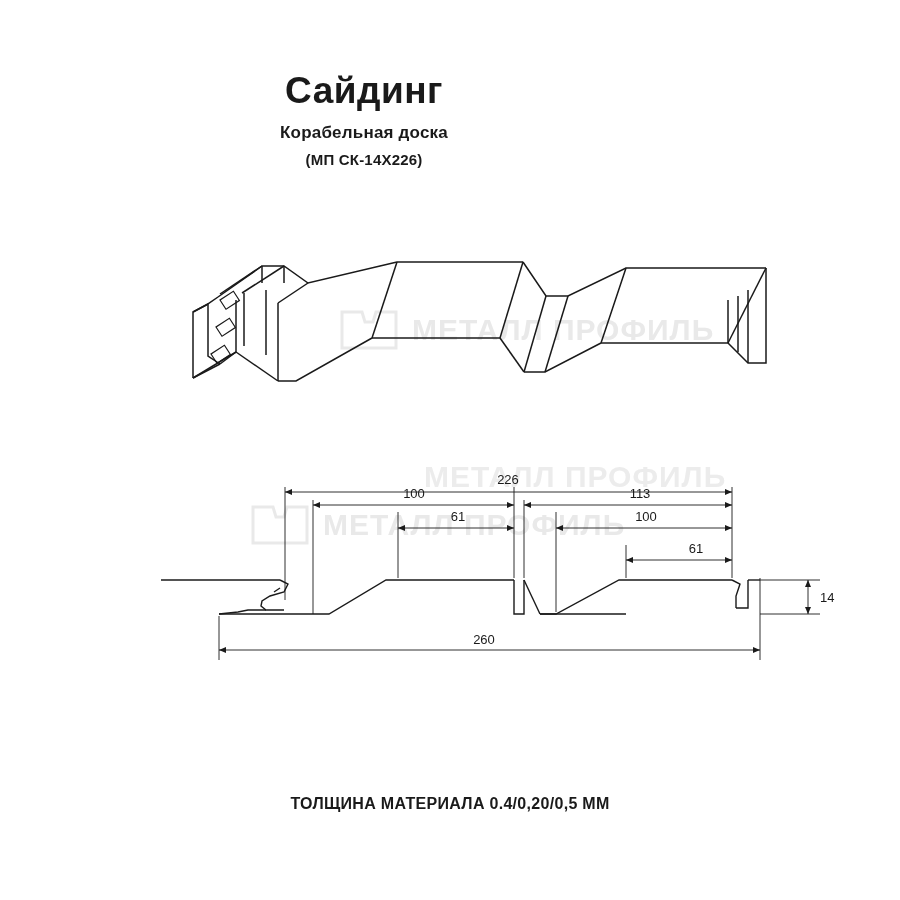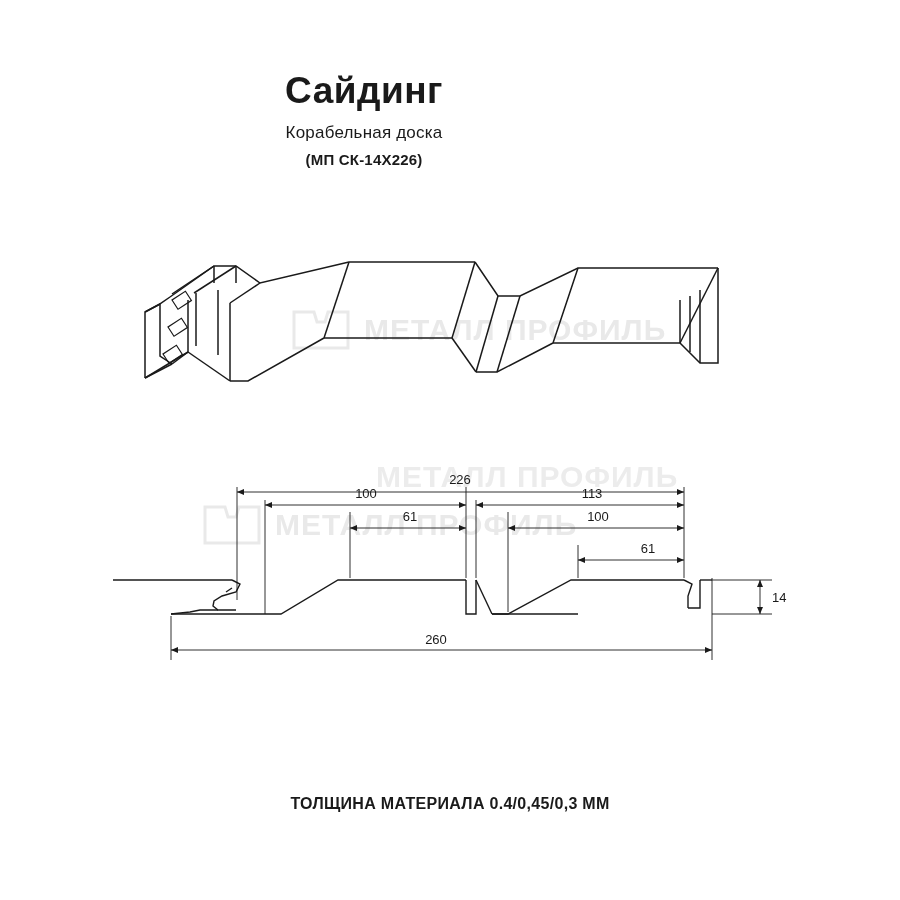--- a/index.html
+++ b/index.html
@@ -30,21 +30,21 @@
   }
   .title {
     font-size: 37px;
     font-weight: bold;
     letter-spacing: 0.5px;
     line-height: 1.05;
     margin: 0;
   }
   .subtitle {
     font-size: 17px;
-    font-weight: normal;
+    font-weight: bold;
     margin-top: 12px;
     letter-spacing: 0.2px;
   }
   .code {
     font-size: 15px;
     font-weight: bold;
     margin-top: 8px;
     letter-spacing: 0.2px;
   }
 
@@ -60,20 +60,21 @@
     letter-spacing: 0.3px;
   }
 
   
   .canvas {
     position: absolute;
     left: 0;
     top: 0;
     width: 805px;
     height: 900px;
+    padding-left: 48px;
   }
   svg { display: block; }
 
   .wm-text {
     font-family: "Liberation Sans", sans-serif;
     font-size: 30px;
     font-weight: bold;
     fill: #e9e9e9;
     letter-spacing: 1px;
   }
@@ -247,15 +248,15 @@
 
     </svg>
   </div>
 
   <div class="header">
     <h1 class="title">Сайдинг</h1>
     <div class="subtitle">Корабельная доска</div>
     <div class="code">(МП СК-14Х226)</div>
   </div>
 
-  <div class="footer">ТОЛЩИНА МАТЕРИАЛА 0.4/0,45/0,3 ММ</div>
+  <div class="footer">ТОЛЩИНА МАТЕРИАЛА 0.4/0,20/0,5 ММ</div>
 
 </div>
 
 </body></html>

